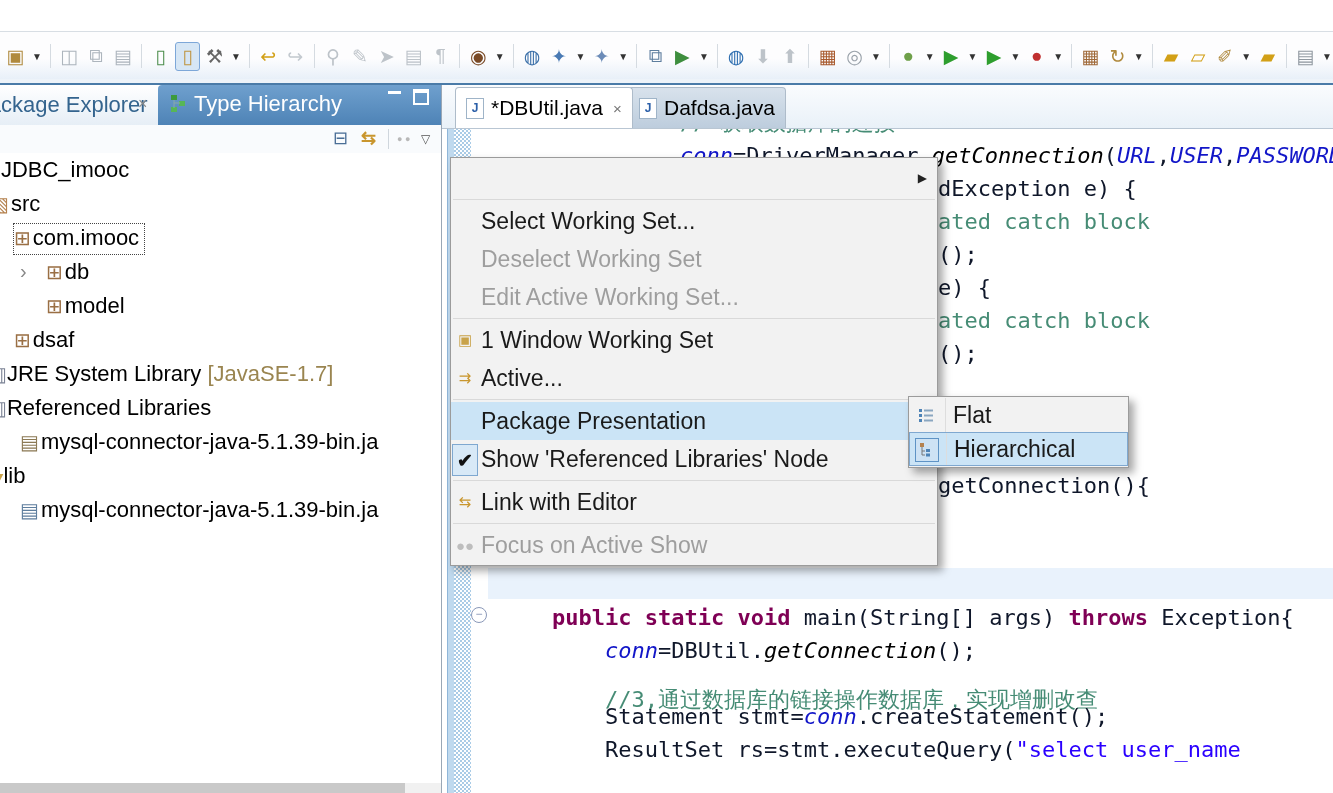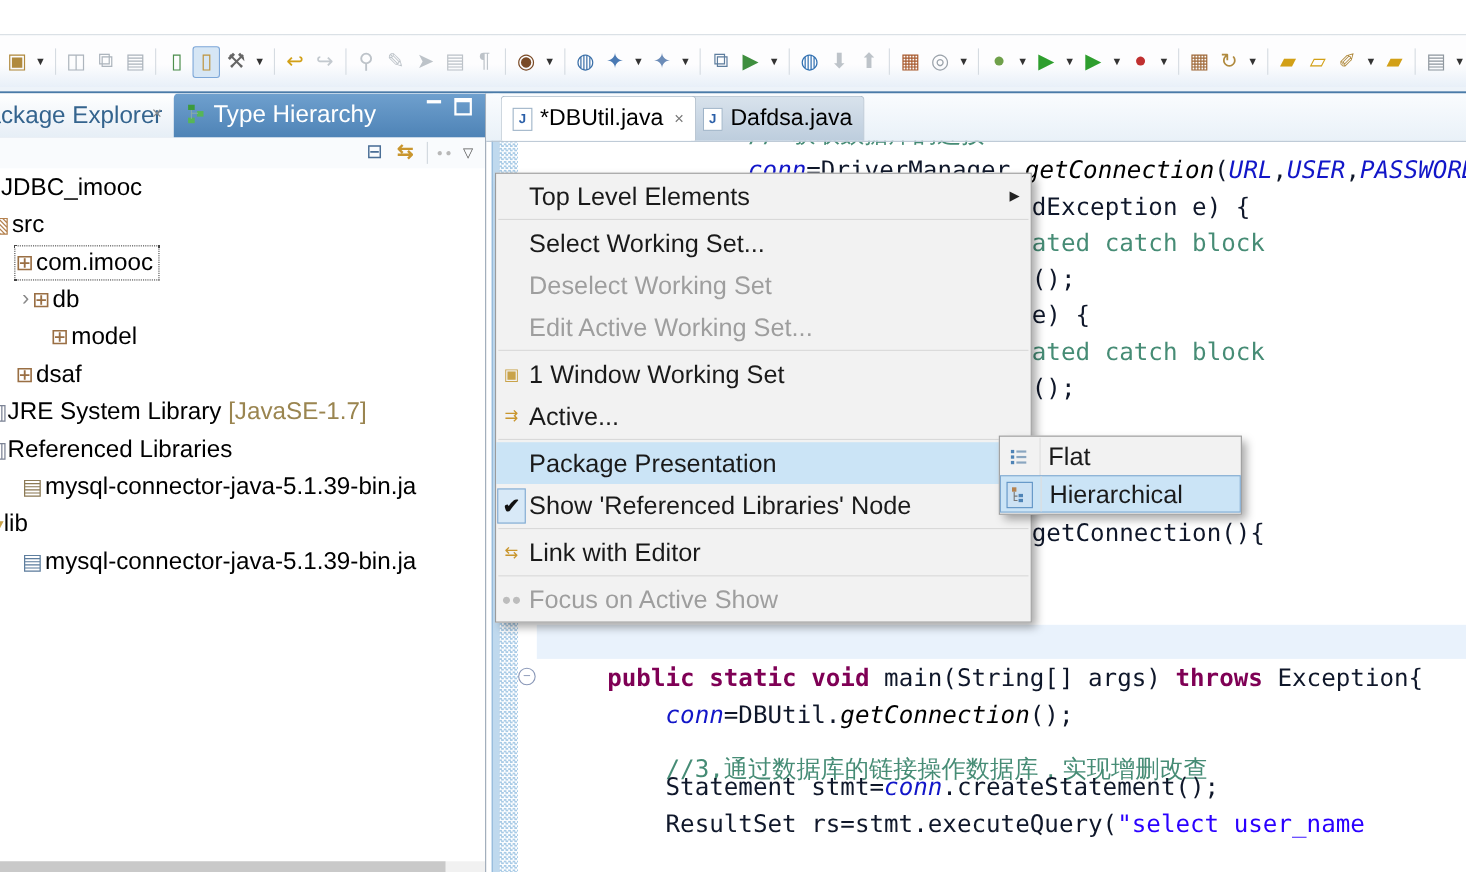--- a/index.html
+++ b/index.html
@@ -184,21 +184,21 @@
           <span style="position: absolute; left: -18px; top: 1px; padding: 1px 5px 3px 0px;"><span style="color: rgb(110, 127, 148); font-size: 20px;">▨</span><span>JDBC_imooc</span></span>
         </div>
         <div class="tree-row" style="top: 104px;">
           <span style="position: absolute; left: -10px; top: 1px; padding: 1px 5px 3px 0px;"><span style="color: rgb(181, 130, 79); font-size: 20px;">▧</span><span style="padding-left: 2px;">src</span></span>
         </div>
         <div class="tree-row" style="top: 138px;">
           <span class="selbox" style="position: absolute; left: 14px; top: 1px; padding: 1px 5px 3px 0px;"><span style="color: rgb(154, 111, 68); font-size: 20px;">⊞</span><span style="padding-left: 2px;">com.imooc</span></span>
         </div>
         <div class="tree-row" style="top: 172px;">
           <span class="exp" style="left: 20px;">›</span>
-          <span style="position: absolute; left: 29px; top: 1px; padding: 1px 5px 3px 0px;"><span style="color: rgb(154, 111, 68); font-size: 20px;">⊞</span><span style="padding-left: 2px;">db</span></span>
+          <span style="position: absolute; left: 46px; top: 1px; padding: 1px 5px 3px 0px;"><span style="color: rgb(154, 111, 68); font-size: 20px;">⊞</span><span style="padding-left: 2px;">db</span></span>
         </div>
         <div class="tree-row" style="top: 206px;">
           <span style="position: absolute; left: 46px; top: 1px; padding: 1px 5px 3px 0px;"><span style="color: rgb(154, 111, 68); font-size: 20px;">⊞</span><span style="padding-left: 2px;">model</span></span>
         </div>
         <div class="tree-row" style="top: 240px;">
           <span style="position: absolute; left: 14px; top: 1px; padding: 1px 5px 3px 0px;"><span style="color: rgb(154, 111, 68); font-size: 20px;">⊞</span><span style="padding-left: 2px;">dsaf</span></span>
         </div>
         <div class="tree-row" style="top: 274px;">
           <span style="position: absolute; left: -12px; top: 1px; padding: 1px 5px 3px 0px;"><span style="color: rgb(125, 132, 150); font-size: 20px;">▥</span><span>JRE System Library </span><span class="sfx">[JavaSE-1.7]</span></span>
         </div>
@@ -250,21 +250,20 @@
       <span class="ed-x">×</span>
     </div>
     <div class="ed-tab" id="tab-dafdsa">
       <span class="j-ic">J</span>
       <span>Dafdsa.java</span>
     </div>
   </div>
 
   <div id="ctx-menu">
       <div class="cm-row">
-        <span>Top Level Elements</span>
         <span class="cm-arrow">▶</span>
       </div>
       <div class="cm-sep"></div>
       <div class="cm-row">
         <span>Select Working Set...</span>
       </div>
       <div class="cm-row dis">
         <span>Deselect Working Set</span>
       </div>
       <div class="cm-row dis">

